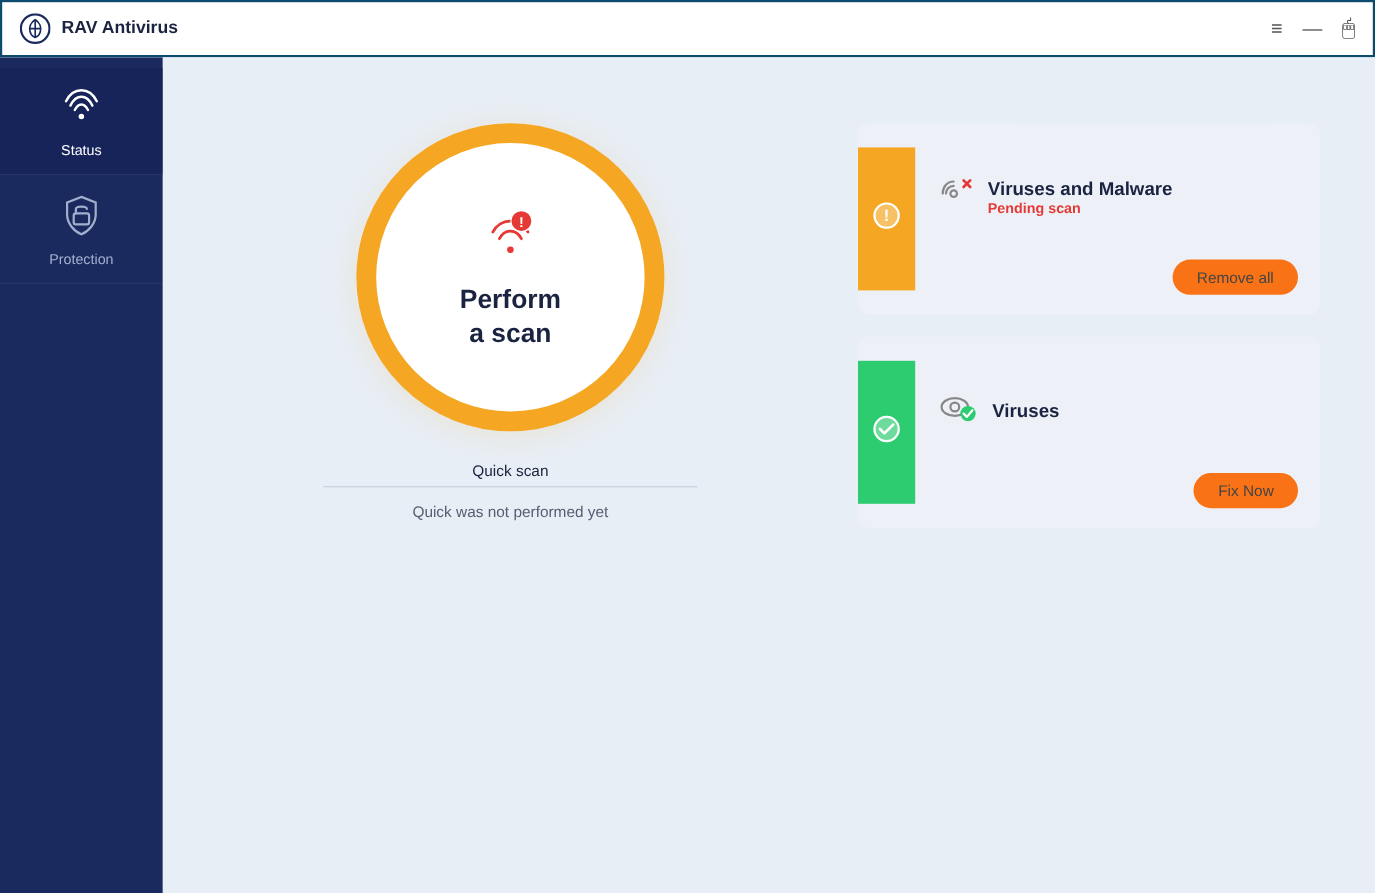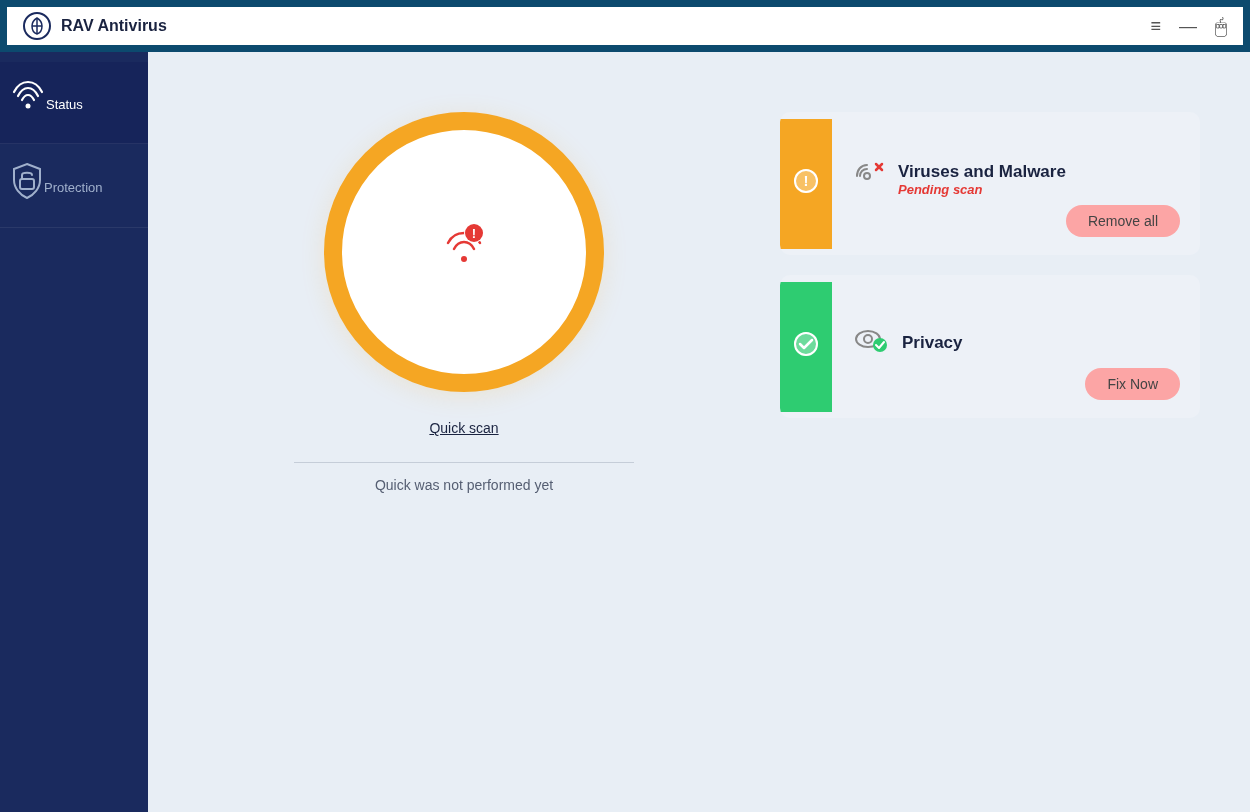--- a/index.html
+++ b/index.html
@@ -8,21 +8,21 @@
     
     .title-bar {
       height: 52px;
       background: #fff;
       display: flex;
       align-items: center;
       justify-content: space-between;
       padding: 0 16px;
       border-bottom: 1px solid #dde3ea;
       flex-shrink: 0;
-      border: 7px solid #0c4a6e;
+      border: 2px solid #0c4a6e;
     }
     .title-bar-left {
       display: flex;
       align-items: center;
       gap: 10px;
     }
     .title-logo-icon {
       width: 28px;
       height: 28px;
     }
@@ -59,20 +59,21 @@
       background: #1a2a5e;
       display: flex;
       flex-direction: column;
       align-items: center;
       padding-top: 10px;
       flex-shrink: 0;
     }
     .sidebar-item {
       width: 100%;
       display: flex;
+      flex-direction: column;
       align-items: center;
       padding: 18px 10px 14px;
       cursor: pointer;
       color: #a0b0cc;
       border-bottom: 1px solid rgba(255,255,255,0.07);
     }
     .sidebar-item.active {
       background: #16245a;
       color: #fff;
     }
@@ -137,23 +138,22 @@
       font-size: 24px;
       font-weight: 700;
       color: #1a2340;
       text-align: center;
       line-height: 1.3;
     }
 
     .quick-scan-link {
       font-size: 14px;
       color: #1a2340;
-      text-decoration: underline;
-      cursor: pointer;
-      margin-bottom: 26px;
+      cursor: pointer;
+      margin-bottom: 6px;
     }
 
     .scan-divider {
       width: 340px;
       height: 1px;
       background: #c5cdd8;
       margin-bottom: 14px;
     }
 
     .scan-status-text {
@@ -215,31 +215,32 @@
     }
     .card-title {
       font-size: 17px;
       font-weight: 700;
       color: #1a2340;
     }
     .card-subtitle {
       font-size: 13px;
       font-weight: 600;
     }
-    .card-subtitle.warning { color: #e53935; font-style: italic; }
+    .card-subtitle.warning { color: #e53935; }
     .card-action-btn {
       align-self: flex-end;
-      background: #fca5a5;
+      background: #f97316;
       border: none;
       border-radius: 20px;
       padding: 8px 22px;
       font-size: 14px;
       color: #444;
       cursor: pointer;
       font-weight: 500;
+      margin-top: 31px;
     }
 
     
     .cursor-icon {
       font-size: 20px;
     }
   </style>
 </head>
 <body>
 
@@ -305,20 +306,23 @@
 
               <path d="M26 42 C26 42 26 42 26 42" stroke="#e53935" stroke-width="3"></path>
               <circle cx="26" cy="42" r="3" fill="#e53935"></circle>
               <path d="M16 32 C18 28, 22 25, 26 25 C30 25, 34 28, 36 32" stroke="#e53935" stroke-width="2.5" stroke-linecap="round" fill="none"></path>
               <path d="M10 26 C13 20, 19 16, 26 16 C33 16, 39 20, 42 26" stroke="#e53935" stroke-width="2.5" stroke-linecap="round" fill="none"></path>
 
               <circle cx="36" cy="16" r="10" fill="white"></circle>
               <circle cx="36" cy="16" r="9" fill="#e53935"></circle>
               <text x="36" y="21" text-anchor="middle" font-size="13" font-weight="bold" fill="white">!</text>
             </svg>
+          </div>
+          <div class="scan-circle-label">
+            Perform<br>a scan
           </div>
         </div>
       </div>
 
       <span class="quick-scan-link">Quick scan</span>
       <div class="scan-divider"></div>
       <span class="scan-status-text">Quick was not performed yet</span>
     </div>
 
     <div class="cards-panel">
@@ -368,21 +372,21 @@
           <div class="card-header-row">
             <span class="card-status-icon">
               
               <svg width="36" height="28" viewBox="0 0 36 28" fill="none">
                 <ellipse cx="16" cy="14" rx="12" ry="8" stroke="#888" stroke-width="2" fill="none"></ellipse>
                 <circle cx="16" cy="14" r="4" stroke="#888" stroke-width="2" fill="none"></circle>
                 <circle cx="28" cy="20" r="7" fill="#2ecc71"></circle>
                 <path d="M24 20 L27 23 L32 17" stroke="white" stroke-width="2" stroke-linecap="round" stroke-linejoin="round"></path>
               </svg>
             </span>
-            <div class="card-title">Privacy</div>
+            <div class="card-title">Viruses</div>
           </div>
           <button class="card-action-btn">Fix Now</button>
         </div>
       </div>
 
     </div>
   </div>
 </div>
 
 </body></html>

